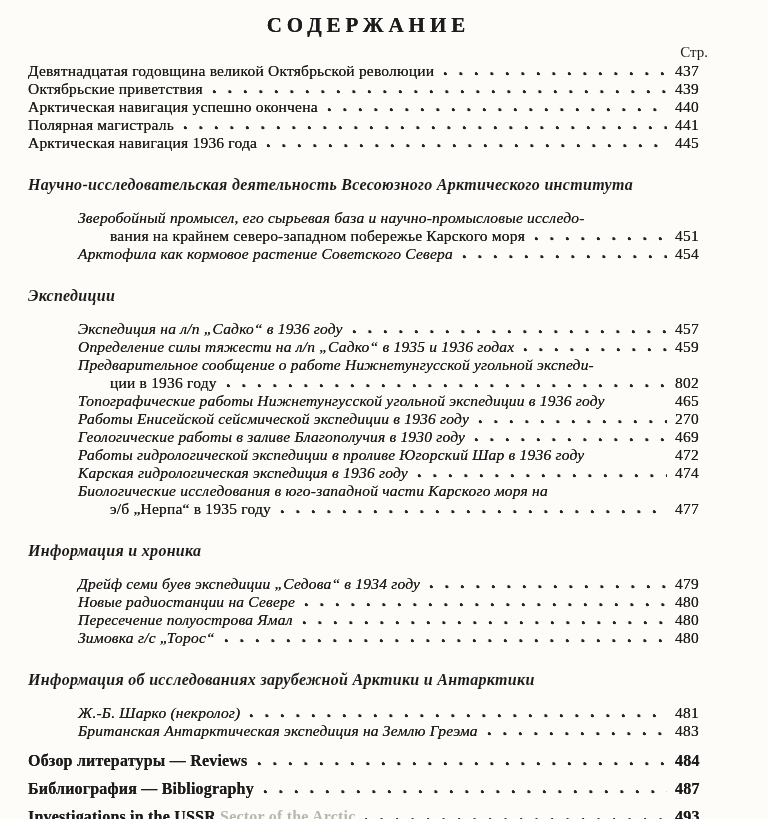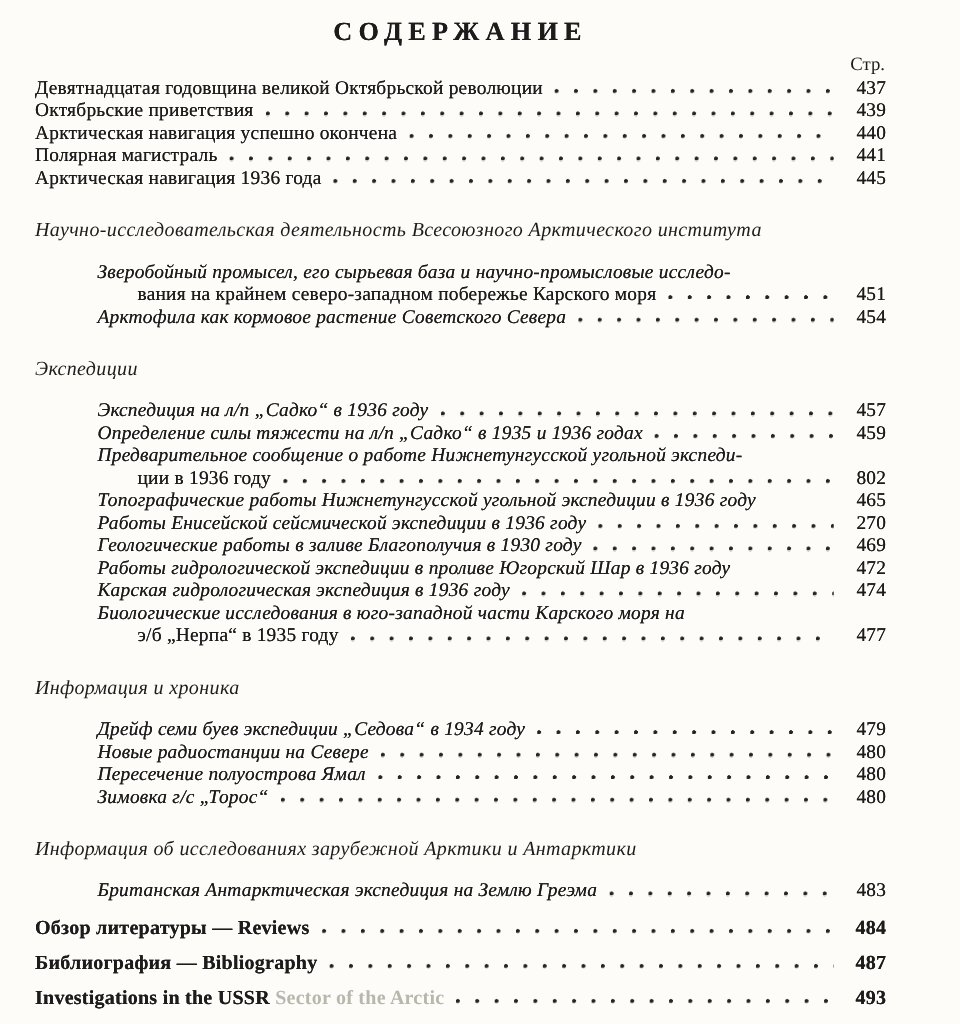--- a/index.html
+++ b/index.html
@@ -50,25 +50,24 @@
   }
   .leader.dots {
     background-image:radial-gradient(circle at 2.2px 1.8px, #242424 1.4px, rgba(0,0,0,0) 1.8px);
     background-size:15.5px 4px;
     background-repeat:repeat-x;
     background-position:left bottom;
   }
   .pagenum {
     flex:0 0 auto;
     width:34px;
-    text-align:right;
   }
   .section-heading {
     font-style:italic;
-    font-weight:400;
+    font-weight:700;
     font-size:16px;
     line-height:18px;
     letter-spacing:0.3px;
     margin:24px 0 15px 0;
   }
   .blk-top { margin-bottom:2px; }
   .blk-section { margin-bottom:8px; }
   .blk-tail .row {
     font-weight:600;
     font-size:16px;
@@ -206,20 +205,25 @@
         </div>
         <div class="row">
           <span class="text ind1">Зимовка г/с „Торос“</span>
           <span class="leader dots"></span>
           <span class="pagenum">480</span>
         </div>
       </section>
       <section class="blk-section">
         <div class="section-heading">Информация об исследованиях зарубежной Арктики и Антарктики</div>
         <div class="row">
+          <span class="text ind1">Ж.-Б. Шарко (некролог)</span>
+          <span class="leader dots"></span>
+          <span class="pagenum">481</span>
+        </div>
+        <div class="row">
           <span class="text ind1">Британская Антарктическая экспедиция на Землю Греэма</span>
           <span class="leader dots"></span>
           <span class="pagenum">483</span>
         </div>
       </section>
       <section class="blk-tail">
         <div class="row">
           <span class="text">Обзор литературы — Reviews</span>
           <span class="leader dots"></span>
           <span class="pagenum">484</span>

